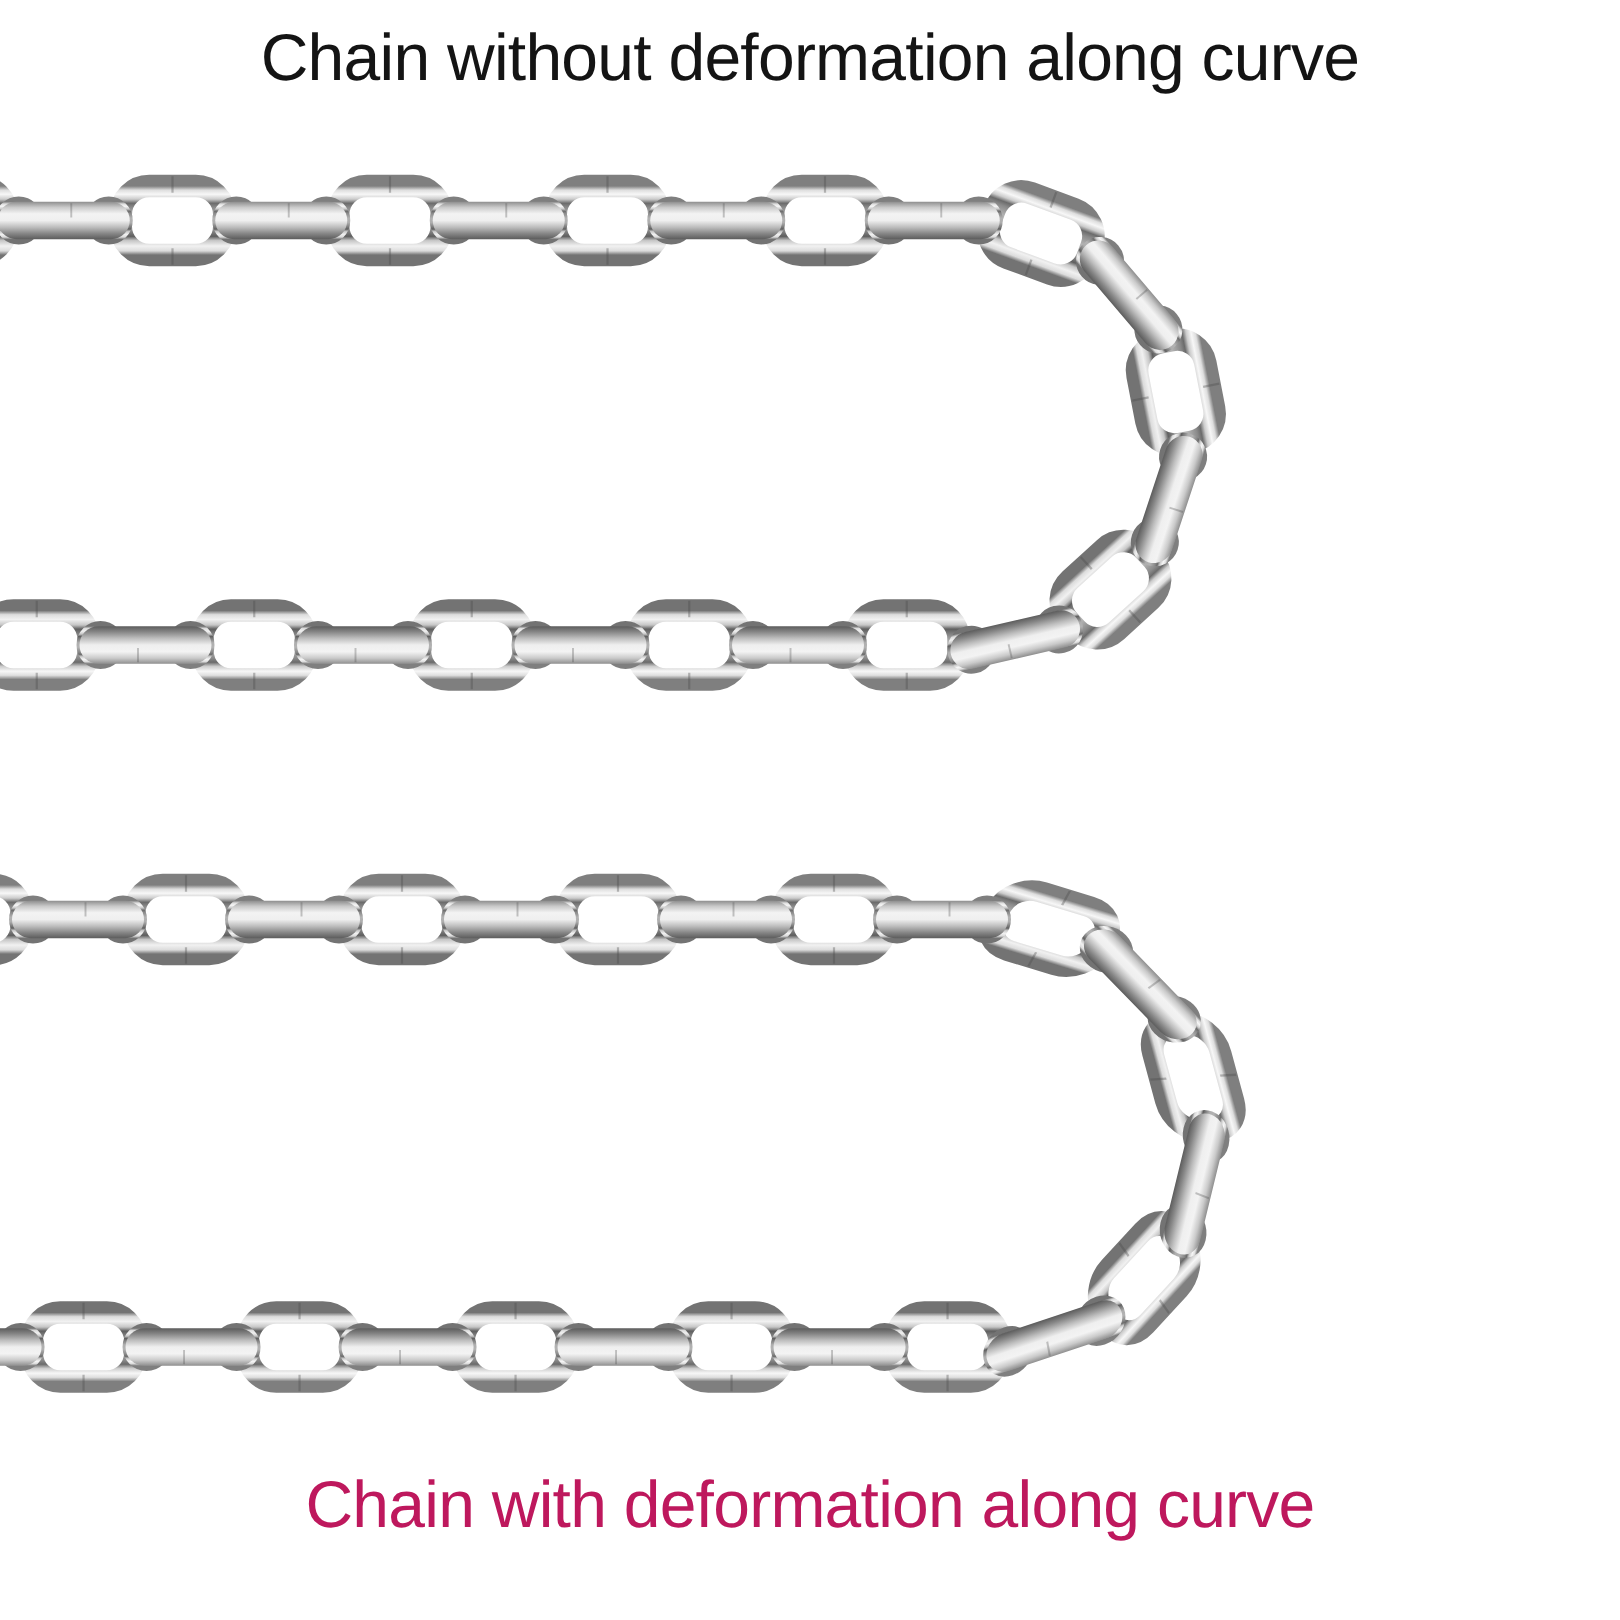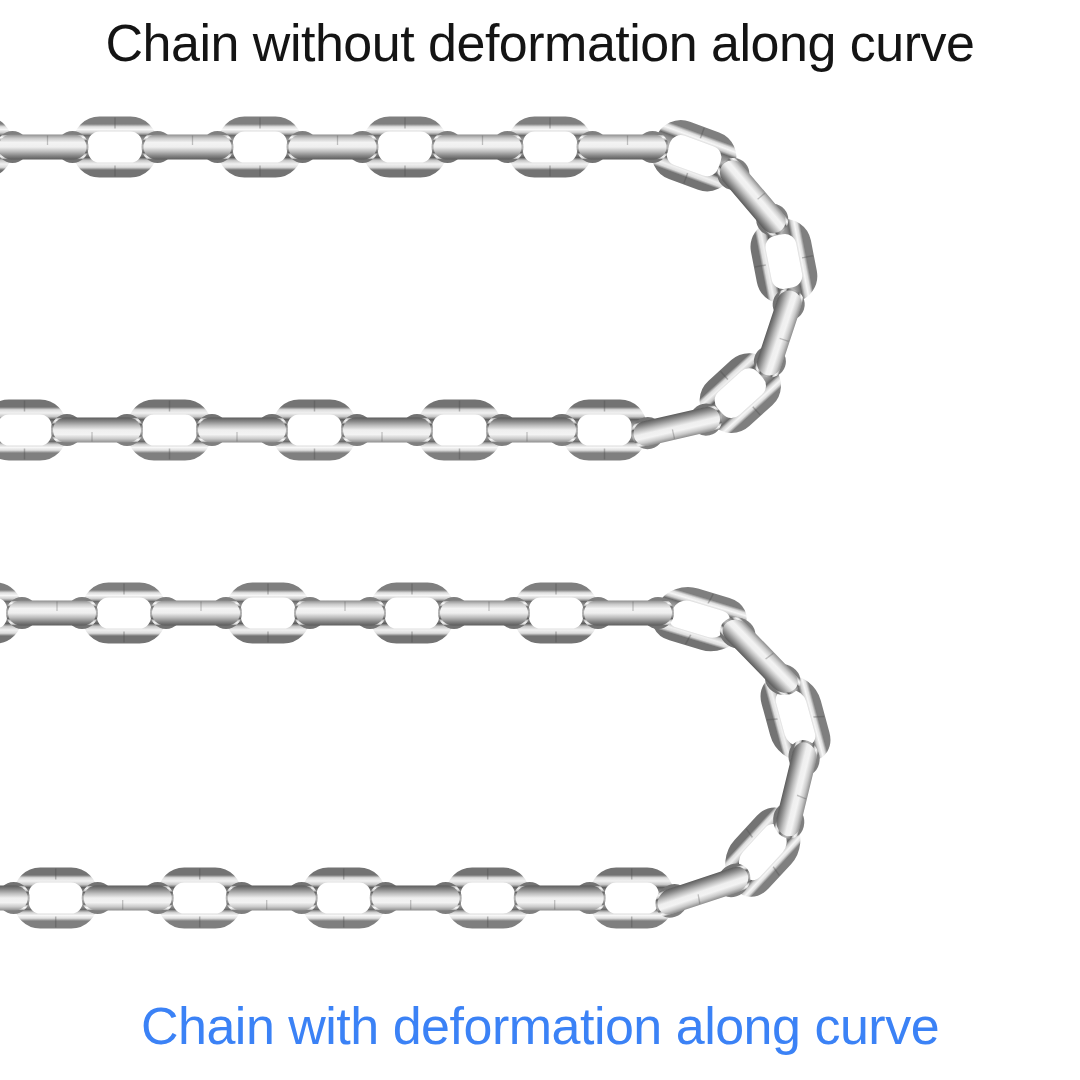--- a/index.html
+++ b/index.html
@@ -7,21 +7,21 @@
     position:relative;
     width:1080px;height:1080px;
     background:#ffffff;
     overflow:hidden;
     font-family:"Liberation Sans", sans-serif;
   }
   .title{
     position:absolute;
     left:0;width:100%;
     text-align:center;
-    font-size:52px;
+    font-size:44px;
     letter-spacing:-0.5px;
     white-space:nowrap;
     color:#141414;
     line-height:1.15;
     user-select:none;
   }
   .title-top{top:14px;}
   .title-bottom{top:979px;}
   svg.chains{
     position:absolute;
@@ -360,15 +360,15 @@
               <circle cx="-30" cy="0" r="12.5" fill="none" stroke="url(#g-flat)" stroke-width="7"></circle>
               <circle cx="30" cy="0" r="12.5" fill="none" stroke="url(#g-flat)" stroke-width="7"></circle>
               <rect x="-44" y="-12.5" width="88" height="25" rx="12.5" ry="12.5" fill="url(#g-edge)"></rect>
               <line x1="5" y1="-11.5" x2="5" y2="-2" stroke="#4a4a4a" stroke-width="1.3" opacity="0.3"></line>
             </g>
           </g>
         </g>
       </g>
   </svg>
 
-  <div class="title title-bottom" style="color: #3b82f6; margin-top: 18px;">Chain with deformation along curve</div>
+  <div class="title title-bottom" style="color: #be185d;">Chain with deformation along curve</div>
 
 </div>
 
 </body></html>

